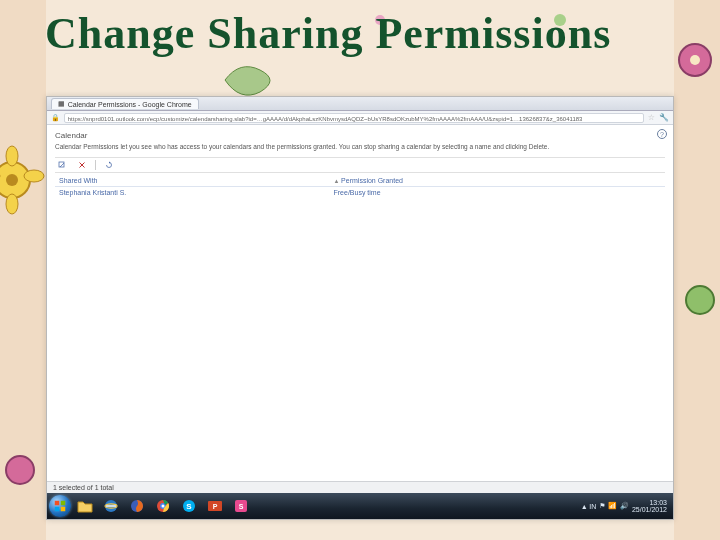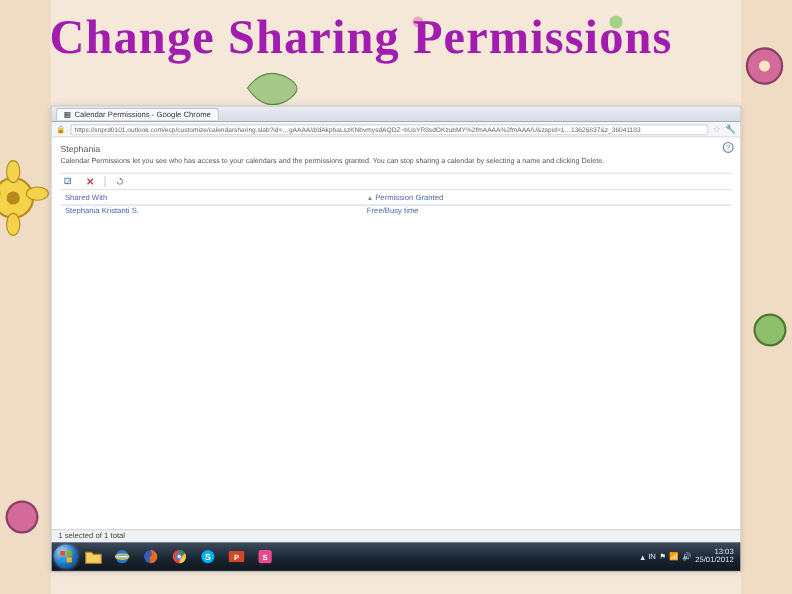--- a/index.html
+++ b/index.html
@@ -15,21 +15,21 @@
     position: absolute;
     inset: 0;
     z-index: 0;
   }
   .slide-title {
     position: absolute;
     top: 8px;
     left: 45px;
     font-size: 44px;
     font-weight: 700;
-    color: #a21caf;
+    color: #14532d;
     z-index: 5;
     letter-spacing: 1px;
     font-family: "Comic Sans MS", "Segoe Script", cursive;
   }
   .browser-window {
     position: absolute;
     top: 96px;
     left: 46px;
     width: 628px;
     height: 424px;
@@ -258,21 +258,21 @@
   <div class="chrome-url-bar">
     <span class="lock-badge">🔒</span>
     <div class="url-box">https://snprd0101.outlook.com/ecp/customize/calendarsharing.slab?id=…gAAAA/d/dAkphaLszKNbvmysdAQDZ~bUsYR8sdOKzubMY%2fmAAAA%2fmAAA/U&amp;zspid=1…13626837&amp;z_36041183</div>
     <span style="font-size:8px;color:#bbb;">☆</span>
     <span style="font-size:8px;color:#777;">🔧</span>
   </div>
 
   <div class="content-area">
     <div class="help-icon">?</div>
 
-    <div class="page-heading">Stephania</div>
+    <div class="page-heading">Calendar</div>
     <div class="page-desc">Calendar Permissions let you see who has access to your calendars and the permissions granted. You can stop sharing a calendar by selecting a name and clicking Delete.</div>
 
     <div class="toolbar">
       <div class="tb-btn">
         <svg viewBox="0 0 16 16">
             <rect x="2" y="2" width="10" height="10" fill="none" stroke="#4a6aa8" stroke-width="1.5"></rect>
             <path d="M4 12 L12 4" stroke="#4a6aa8" stroke-width="1.5"></path>
           </svg>
       </div>
       <div class="tb-btn">

